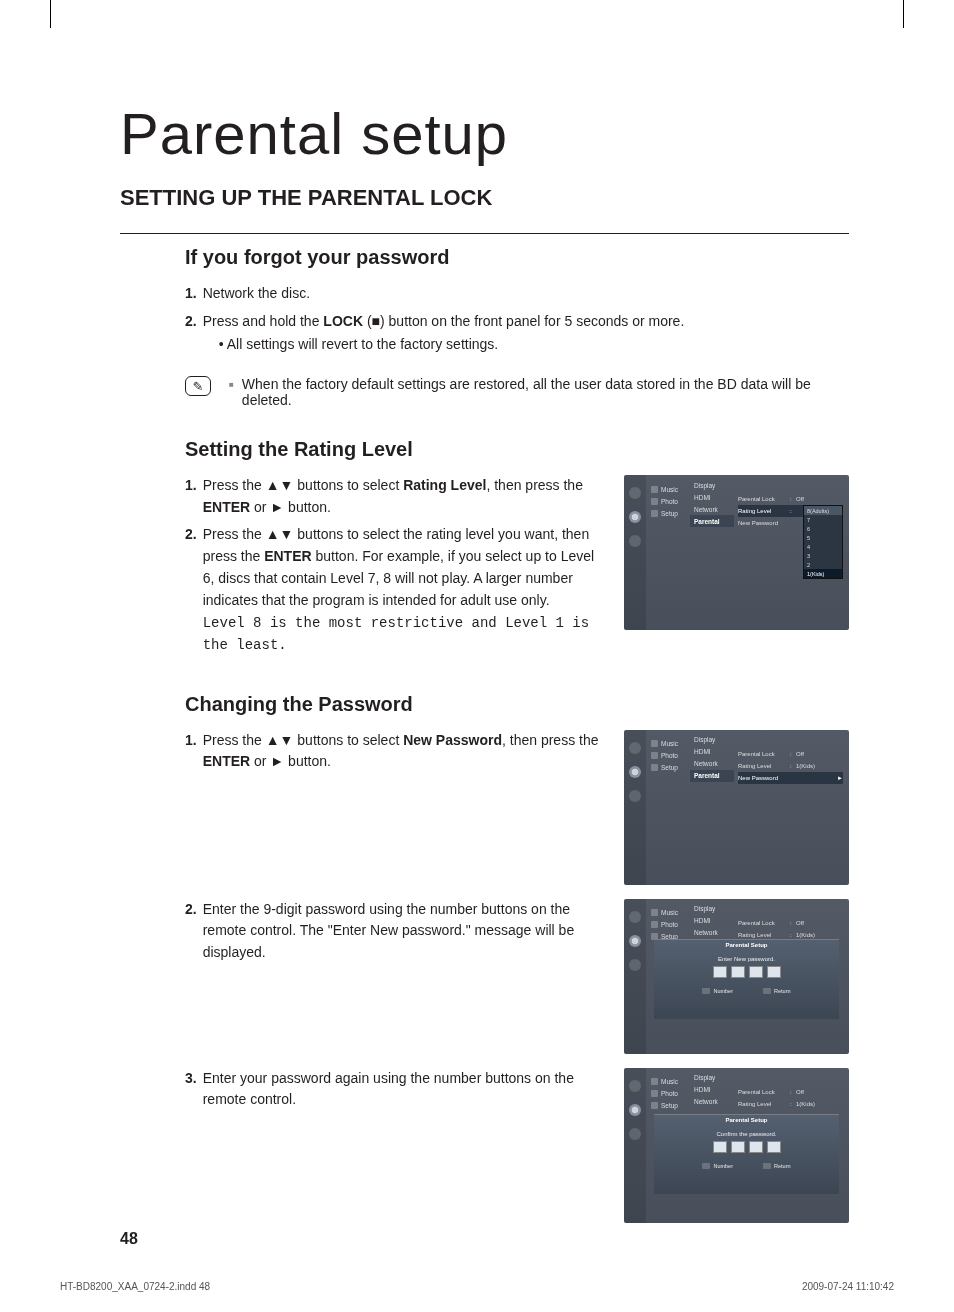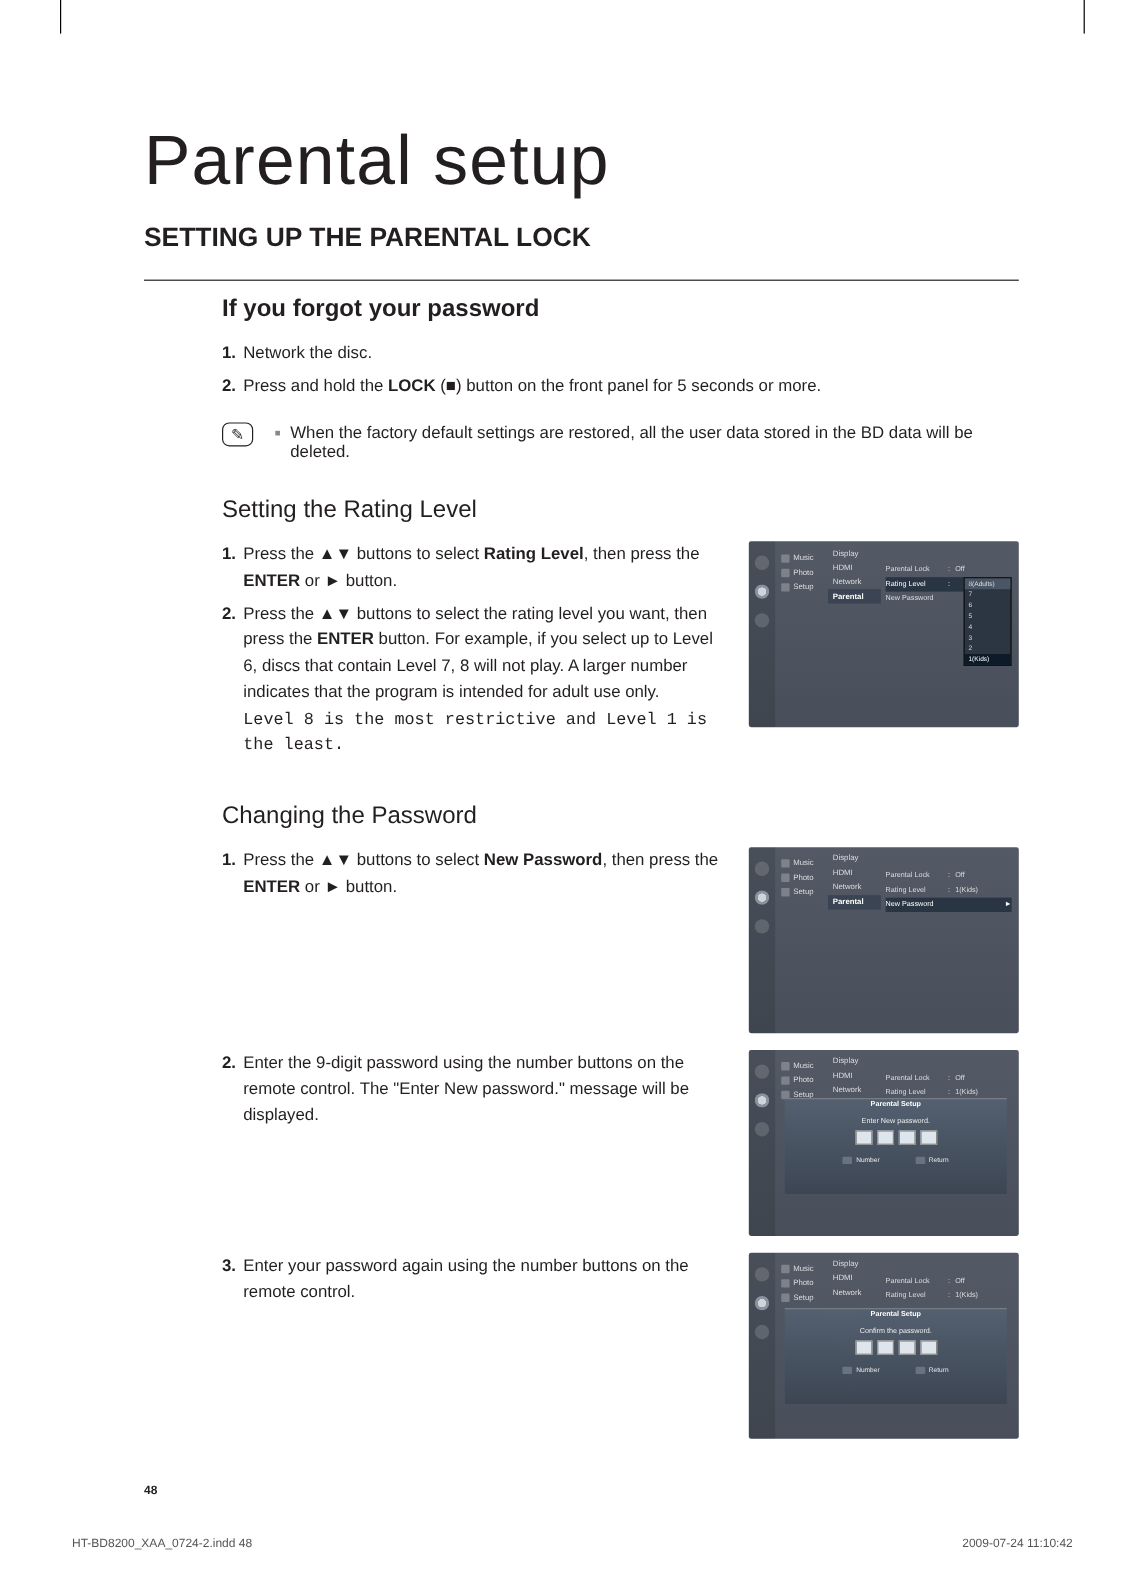--- a/index.html
+++ b/index.html
@@ -37,21 +37,21 @@
     padding-bottom: 22px;
   }
   .sub-title {
     font-size: 20px;
     font-weight: 700;
     margin-top: 12px;
     margin-left: 65px;
   }
   .sub-title2 {
     font-size: 20px;
-    font-weight: 400;
+    font-weight: 700;
     margin-top: 30px;
     margin-left: 65px;
   }
   .body-block { margin-left: 65px; margin-top: 14px; font-size: 14px; line-height: 1.55; }
   ol.steps { list-style: none; }
   ol.steps>li { margin-bottom: 6px; display: flex; }
   .step-num { font-weight: 700; margin-right: 6px; white-space: nowrap; }
   .step-text { flex: 1; }
   .sub-bullet { margin-left: 16px; margin-top: 2px; }
   .note-row { display: flex; margin-left: 65px; margin-top: 20px; font-size: 14px; }
@@ -113,21 +113,21 @@
     height: 80px; border-top: 1px solid rgba(255,255,255,0.3);
   }
   .osd .modal .mtitle { text-align: center; font-size: 6px; padding-top: 2px; color: #fff; font-weight: 700; }
   .osd .modal .mmsg { text-align: center; font-size: 6px; margin-top: 8px; color: #eee; }
   .osd .modal .boxes { display: flex; justify-content: center; gap: 4px; margin-top: 4px; }
   .osd .modal .boxes .b { width: 14px; height: 12px; background: #dfe5ec; border: 1px solid #888; }
   .osd .modal .hints { display: flex; justify-content: center; gap: 30px; margin-top: 10px; font-size: 5.5px; color: #e8e8e8; }
   .osd .modal .hints .h { display: flex; align-items: center; gap: 3px; }
   .osd .modal .hints .k { width: 8px; height: 6px; background: rgba(255,255,255,0.2); border-radius: 1px; }
 
-  .page-num { position: absolute; left: 120px; bottom: 64px; font-size: 10px; font-weight: 700; }
+  .page-num { position: absolute; left: 120px; bottom: 64px; font-size: 16px; font-weight: 700; }
   .footer-left { position: absolute; left: 60px; bottom: 20px; font-size: 10px; color: #555; }
   .footer-right { position: absolute; right: 60px; bottom: 20px; font-size: 10px; color: #555; }
 </style>
 </head>
 <body>
 
 <div class="crop-left"></div>
 <div class="crop-right"></div>
 
 <div class="page">
@@ -141,20 +141,21 @@
   <div class="body-block">
     <ol class="steps">
       <li>
             <span class="step-num">1.</span>
           <span class="step-text">Network the disc.</span>
           </li>
       <li>
             <span class="step-num">2.</span>
           <span class="step-text">
             <span>Press and hold the </span><b>LOCK</b><span> (■) button on the front panel for 5 seconds or more.</span>
+            <div class="sub-bullet">• All settings will revert to the factory settings.</div>
           </span>
           </li>
     </ol>
   </div>
   <div class="note-row">
     <div class="note-icon">✎</div>
     <div class="note-text">
       <span class="sq">■</span>
       <span>When the factory default settings are restored, all the user data stored in the BD data will be deleted.</span>
     </div>

